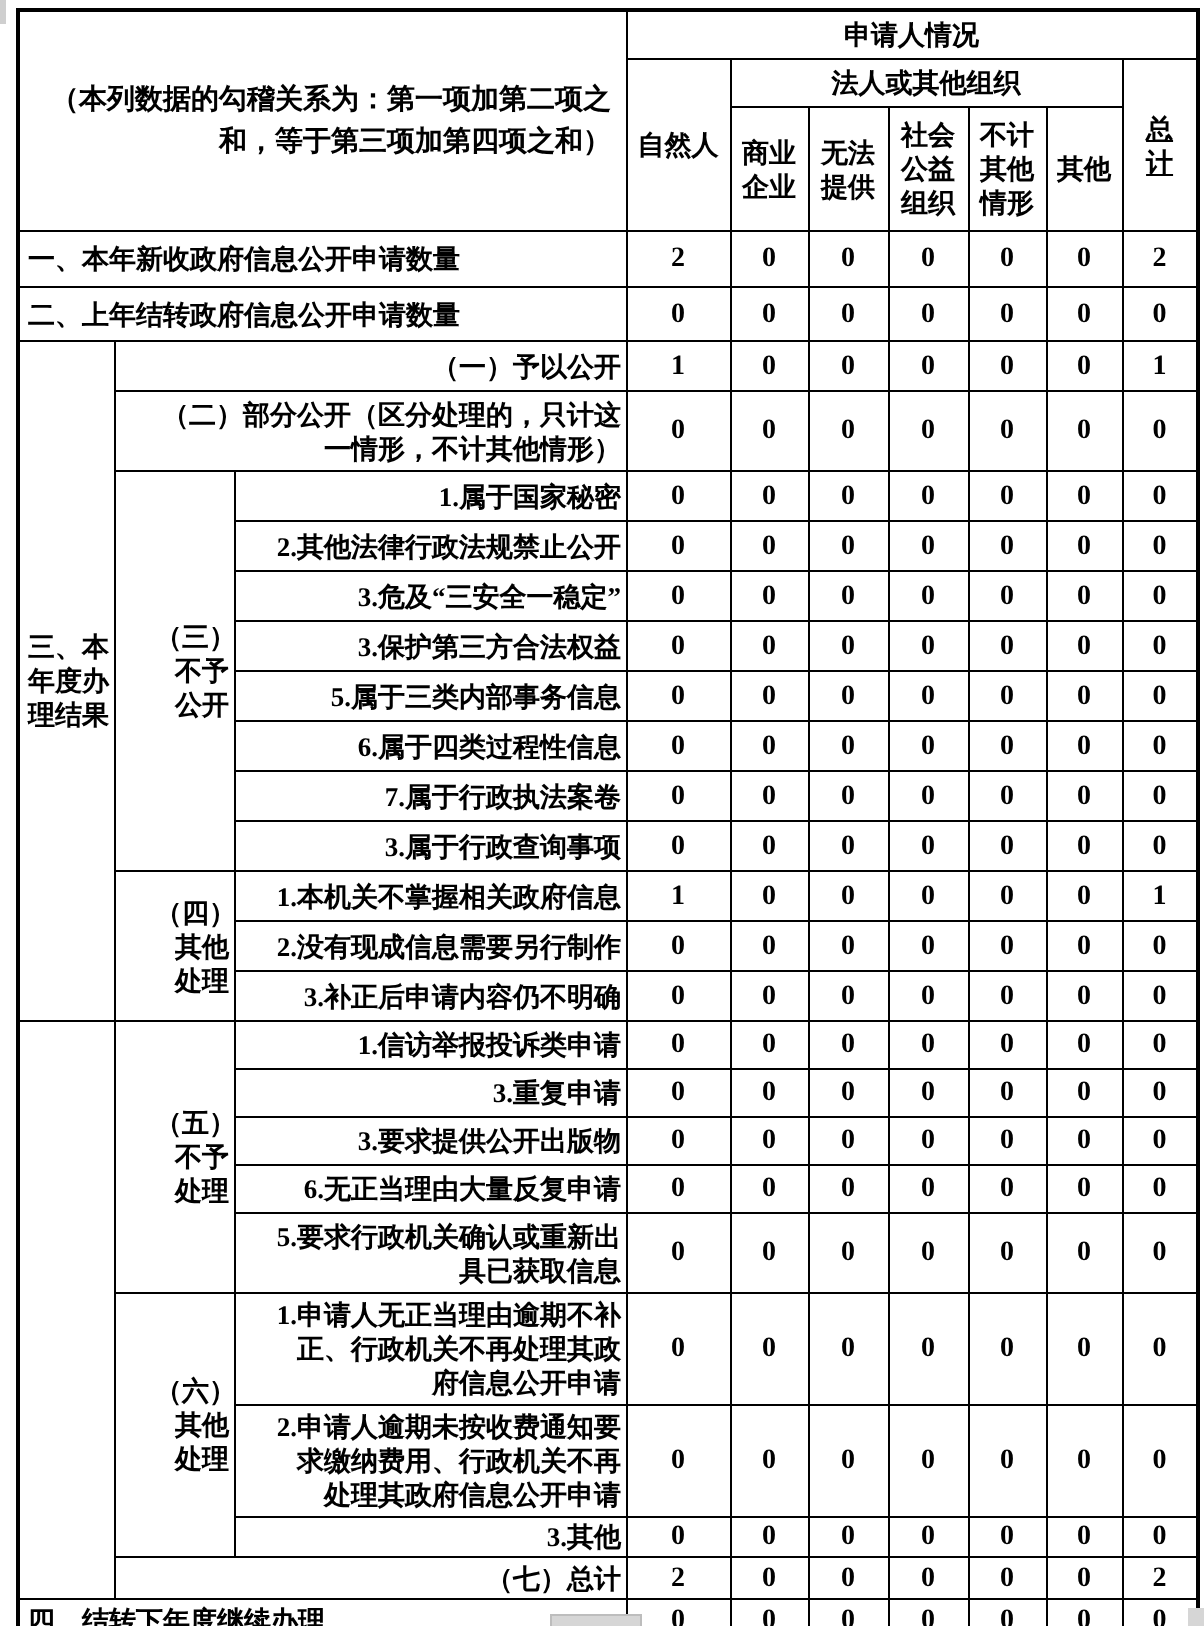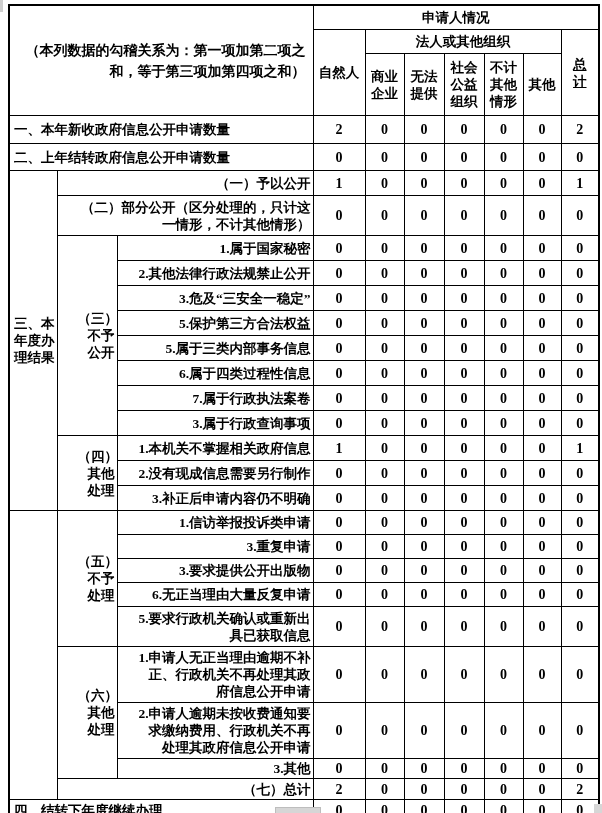--- a/index.html
+++ b/index.html
@@ -135,21 +135,21 @@
       <td class="sec">3.危及“三安全一稳定”</td>
       <td class="num">0</td>
           <td class="num">0</td>
           <td class="num">0</td>
           <td class="num">0</td>
           <td class="num">0</td>
           <td class="num">0</td>
           <td class="num">0</td>
     </tr>
     <tr style="height:25px">
-      <td class="sec">5.保护第三方合法权益</td>
+      <td class="sec">3.保护第三方合法权益</td>
       <td class="num">0</td>
           <td class="num">0</td>
           <td class="num">0</td>
           <td class="num">0</td>
           <td class="num">0</td>
           <td class="num">0</td>
           <td class="num">0</td>
     </tr>
     <tr style="height:25px">
       <td class="sec">5.属于三类内部事务信息</td>

